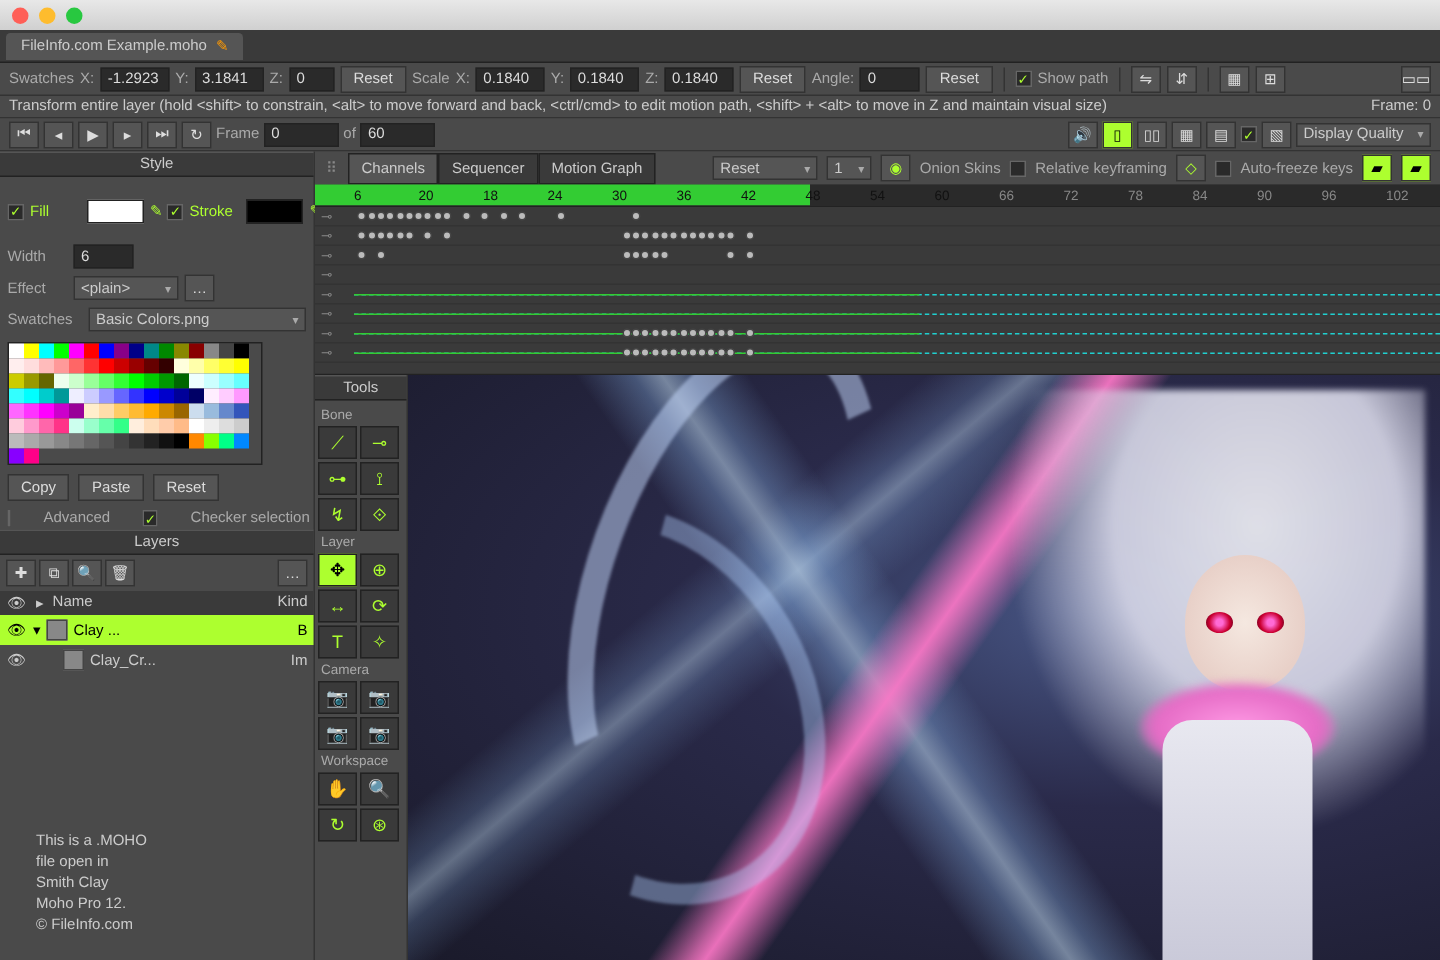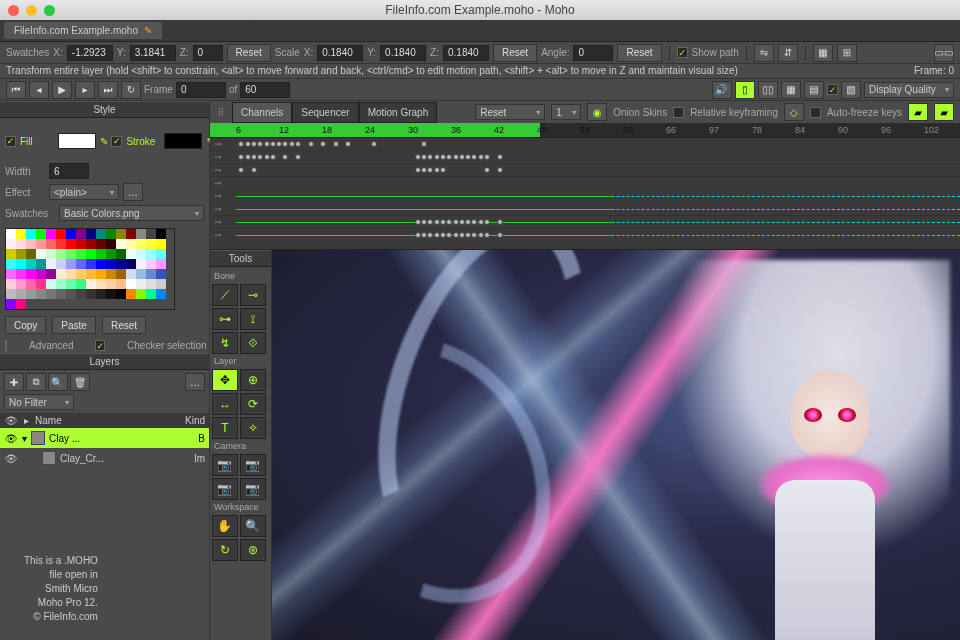--- a/index.html
+++ b/index.html
@@ -70,36 +70,35 @@
  linear-gradient(140deg,transparent 30%,rgba(150,200,255,.2) 34%,rgba(200,230,255,.4) 36%,rgba(150,200,255,.2) 38%,transparent 42%)}
 .char{position:absolute;right:30px;top:20px;width:260px;height:380px}
 .hair{position:absolute;width:280px;height:300px;right:-20px;top:-10px;background:radial-gradient(ellipse at 60% 30%,#f0f0f5 0%,#d8d8e8 40%,transparent 70%);filter:blur(2px);opacity:.9}
 .face{position:absolute;right:60px;top:100px;width:80px;height:90px;background:radial-gradient(ellipse,#f5e8e0 0%,#e8d0c8 70%);border-radius:50% 50% 45% 45%}
 .eye-l,.eye-r{position:absolute;width:18px;height:14px;background:radial-gradient(circle,#ff6ad5 20%,#c03 60%,#401 100%);border-radius:50%;top:38px}
 .eye-l{left:14px}.eye-r{right:14px}
 .collar{position:absolute;right:40px;top:185px;width:130px;height:60px;background:radial-gradient(ellipse,#ff9ae5 0%,#e56bc5 60%,transparent 80%);border-radius:50%;filter:blur(3px)}
 .body-c{position:absolute;right:55px;top:210px;width:100px;height:170px;background:linear-gradient(#e8e8f0,#c8c8d8);border-radius:20px 20px 10px 10px}
 .ribbon{position:absolute;width:180px;height:350px;border:18px solid rgba(200,220,255,.5);border-radius:50%;border-right-color:transparent;border-bottom-color:transparent;top:-40px;left:120px;transform:rotate(20deg);filter:blur(1px)}
 .ribbon2{position:absolute;width:220px;height:280px;border:14px solid rgba(180,210,255,.4);border-radius:50%;border-left-color:transparent;border-top-color:transparent;top:80px;left:50px;transform:rotate(-30deg);filter:blur(1px)}
-.watermark{position:absolute;left:24px;bottom:16px;text-align:right;color:#888;font-size:11px;line-height:1.4;font-family:monospace}
+.watermark{position:absolute;left:24px;bottom:16px;color:#888;font-size:11px;line-height:1.4;font-family:monospace}
 .sep{width:1px;height:16px;background:#333;margin:0 3px}
 .book{margin-left:auto}
 .dotline{position:absolute;left:26px;right:0;top:6px;height:1px;border-top:1px dashed #20d0d0}
 .greenline{position:absolute;left:26px;width:377px;top:6px;height:1px;background:#3c3}
 </style>
 </head>
 <body>
 
 <div class="titlebar">
   <div class="traffic">
     <span class="tl-red"></span>
     <span class="tl-yel"></span>
     <span class="tl-grn"></span>
   </div>
-  <div class="titlebar-title">FileInfo.com Example.moho - Moho</div>
 </div>
 
 <div class="tabbar">
   <div class="tab">
     <span>FileInfo.com Example.moho</span>
     <span class="pencil">✎</span>
   </div>
 </div>
 
 <div class="toolbar">
@@ -335,25 +334,20 @@
     <div class="panel-hdr">Layers</div>
     <div class="layers-body">
       <div class="layers-toolbar">
         <span class="iconbtn">✚</span>
         <span class="iconbtn">⧉</span>
         <span class="iconbtn">🔍</span>
         <span class="iconbtn">🗑</span>
         <div style="flex:1"></div>
         <span class="iconbtn">…</span>
       </div>
-      <div style="padding:0 4px 3px">
-          <div class="select" style="width:70px">
-            <span>No Filter</span>
-          </div>
-        </div>
       <div class="layers-hdr">
         <span class="eye">👁</span>
         <span>▸</span>
         <span style="flex:1">Name</span>
         <span>Kind</span>
       </div>
       <div id="layer-rows">
           <div class="layer-row sel">
             <span class="eye">👁</span>
   <span>▾</span>
@@ -367,21 +361,21 @@
   <span></span>
   <span style="width:12px"></span>
   <span class="layer-icon"></span>
   <span style="flex:1">Clay_Cr...</span>
   <span>Im</span>
           </div>
         </div>
       <div class="watermark">
         <div>This is a .MOHO</div>
           <div>file open in</div>
-        <div>Smith Micro</div>
+        <div>Smith Clay</div>
           <div>Moho Pro 12.</div>
         <div>© FileInfo.com</div>
       </div>
     </div>
   </div>
 
   <div class="timeline">
     <div class="tl-tabs">
       <span class="tl-handle">⠿</span>
       <div class="tl-tab active">Channels</div>
@@ -401,31 +395,31 @@
         <span class="lbl">Relative keyframing</span>
         <span class="iconbtn" style="color:#adff2f">◇</span>
         <span class="chk"></span>
         <span class="lbl">Auto-freeze keys</span>
         <span class="iconbtn" style="background:#adff2f;color:#000">▰</span>
         <span class="iconbtn" style="background:#adff2f;color:#000">▰</span>
       </div>
     </div>
     <div class="tl-ruler" id="ruler">
         <span>6</span>
-        <span>12</span>
+        <span>20</span>
         <span>18</span>
         <span>24</span>
         <span>30</span>
         <span>36</span>
         <span>42</span>
         <span>48</span>
         <span>54</span>
         <span>60</span>
         <span class="dim">66</span>
-        <span class="dim">97</span>
+        <span class="dim">72</span>
         <span class="dim">78</span>
         <span class="dim">84</span>
         <span class="dim">90</span>
         <span class="dim">96</span>
         <span class="dim">102</span>
       </div>
     <div class="tl-tracks" id="tracks">
         <div class="track">
           <span class="track-icon">⊸</span>
           <div class="key" style="left:28.3px"></div>

